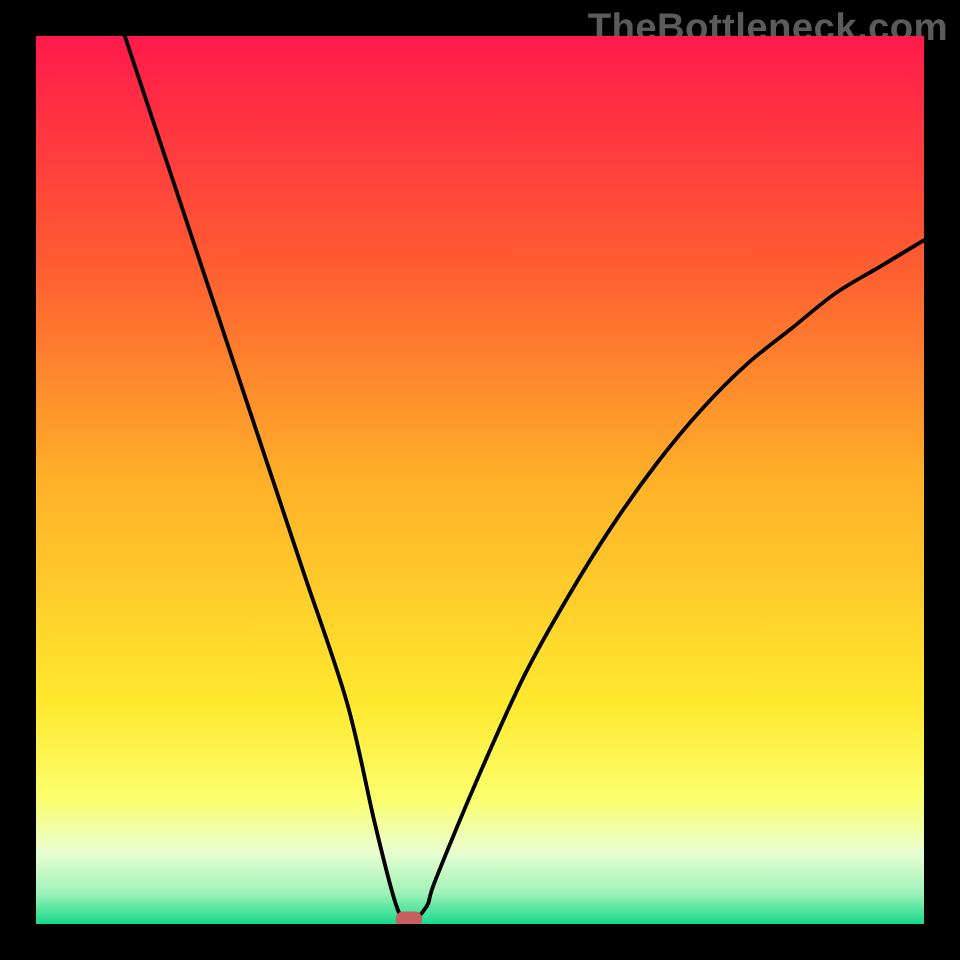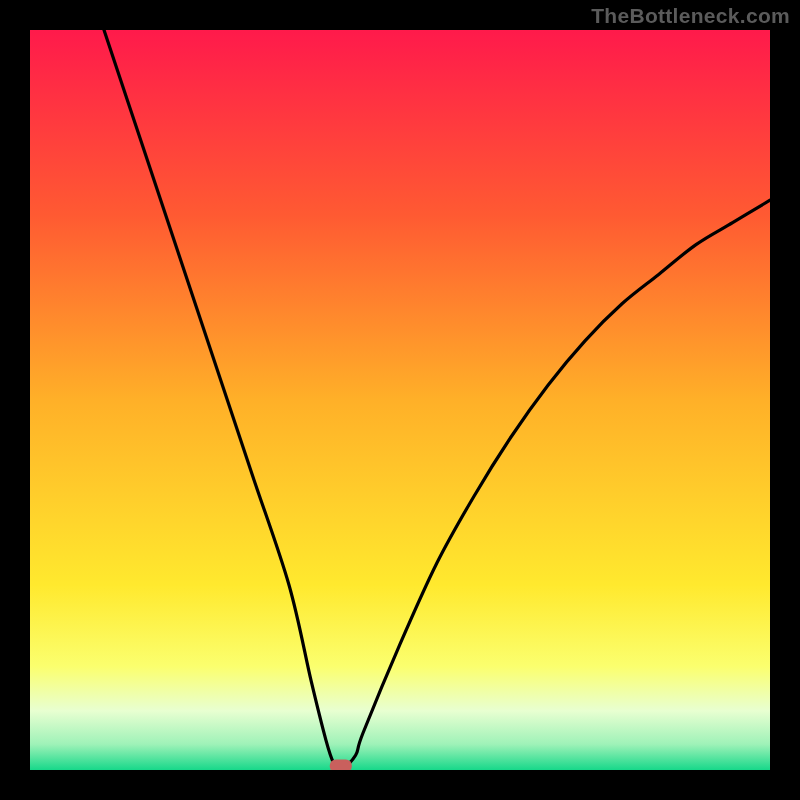--- a/index.html
+++ b/index.html
@@ -17,21 +17,21 @@
     top: 0;
     width: 800px;
     height: 800px;
     background: #000;
   }
   .watermark {
     position: absolute;
     top: 4px;
     right: 10px;
     color: #5b5b5b;
-    font-size: 21px;
+    font-size: 32px;
     font-weight: 600;
     letter-spacing: 0.3px;
     user-select: none;
   }
   .plot-wrap {
     position: absolute;
     left: 30px;
     top: 30px;
     width: 740px;
     height: 740px;

